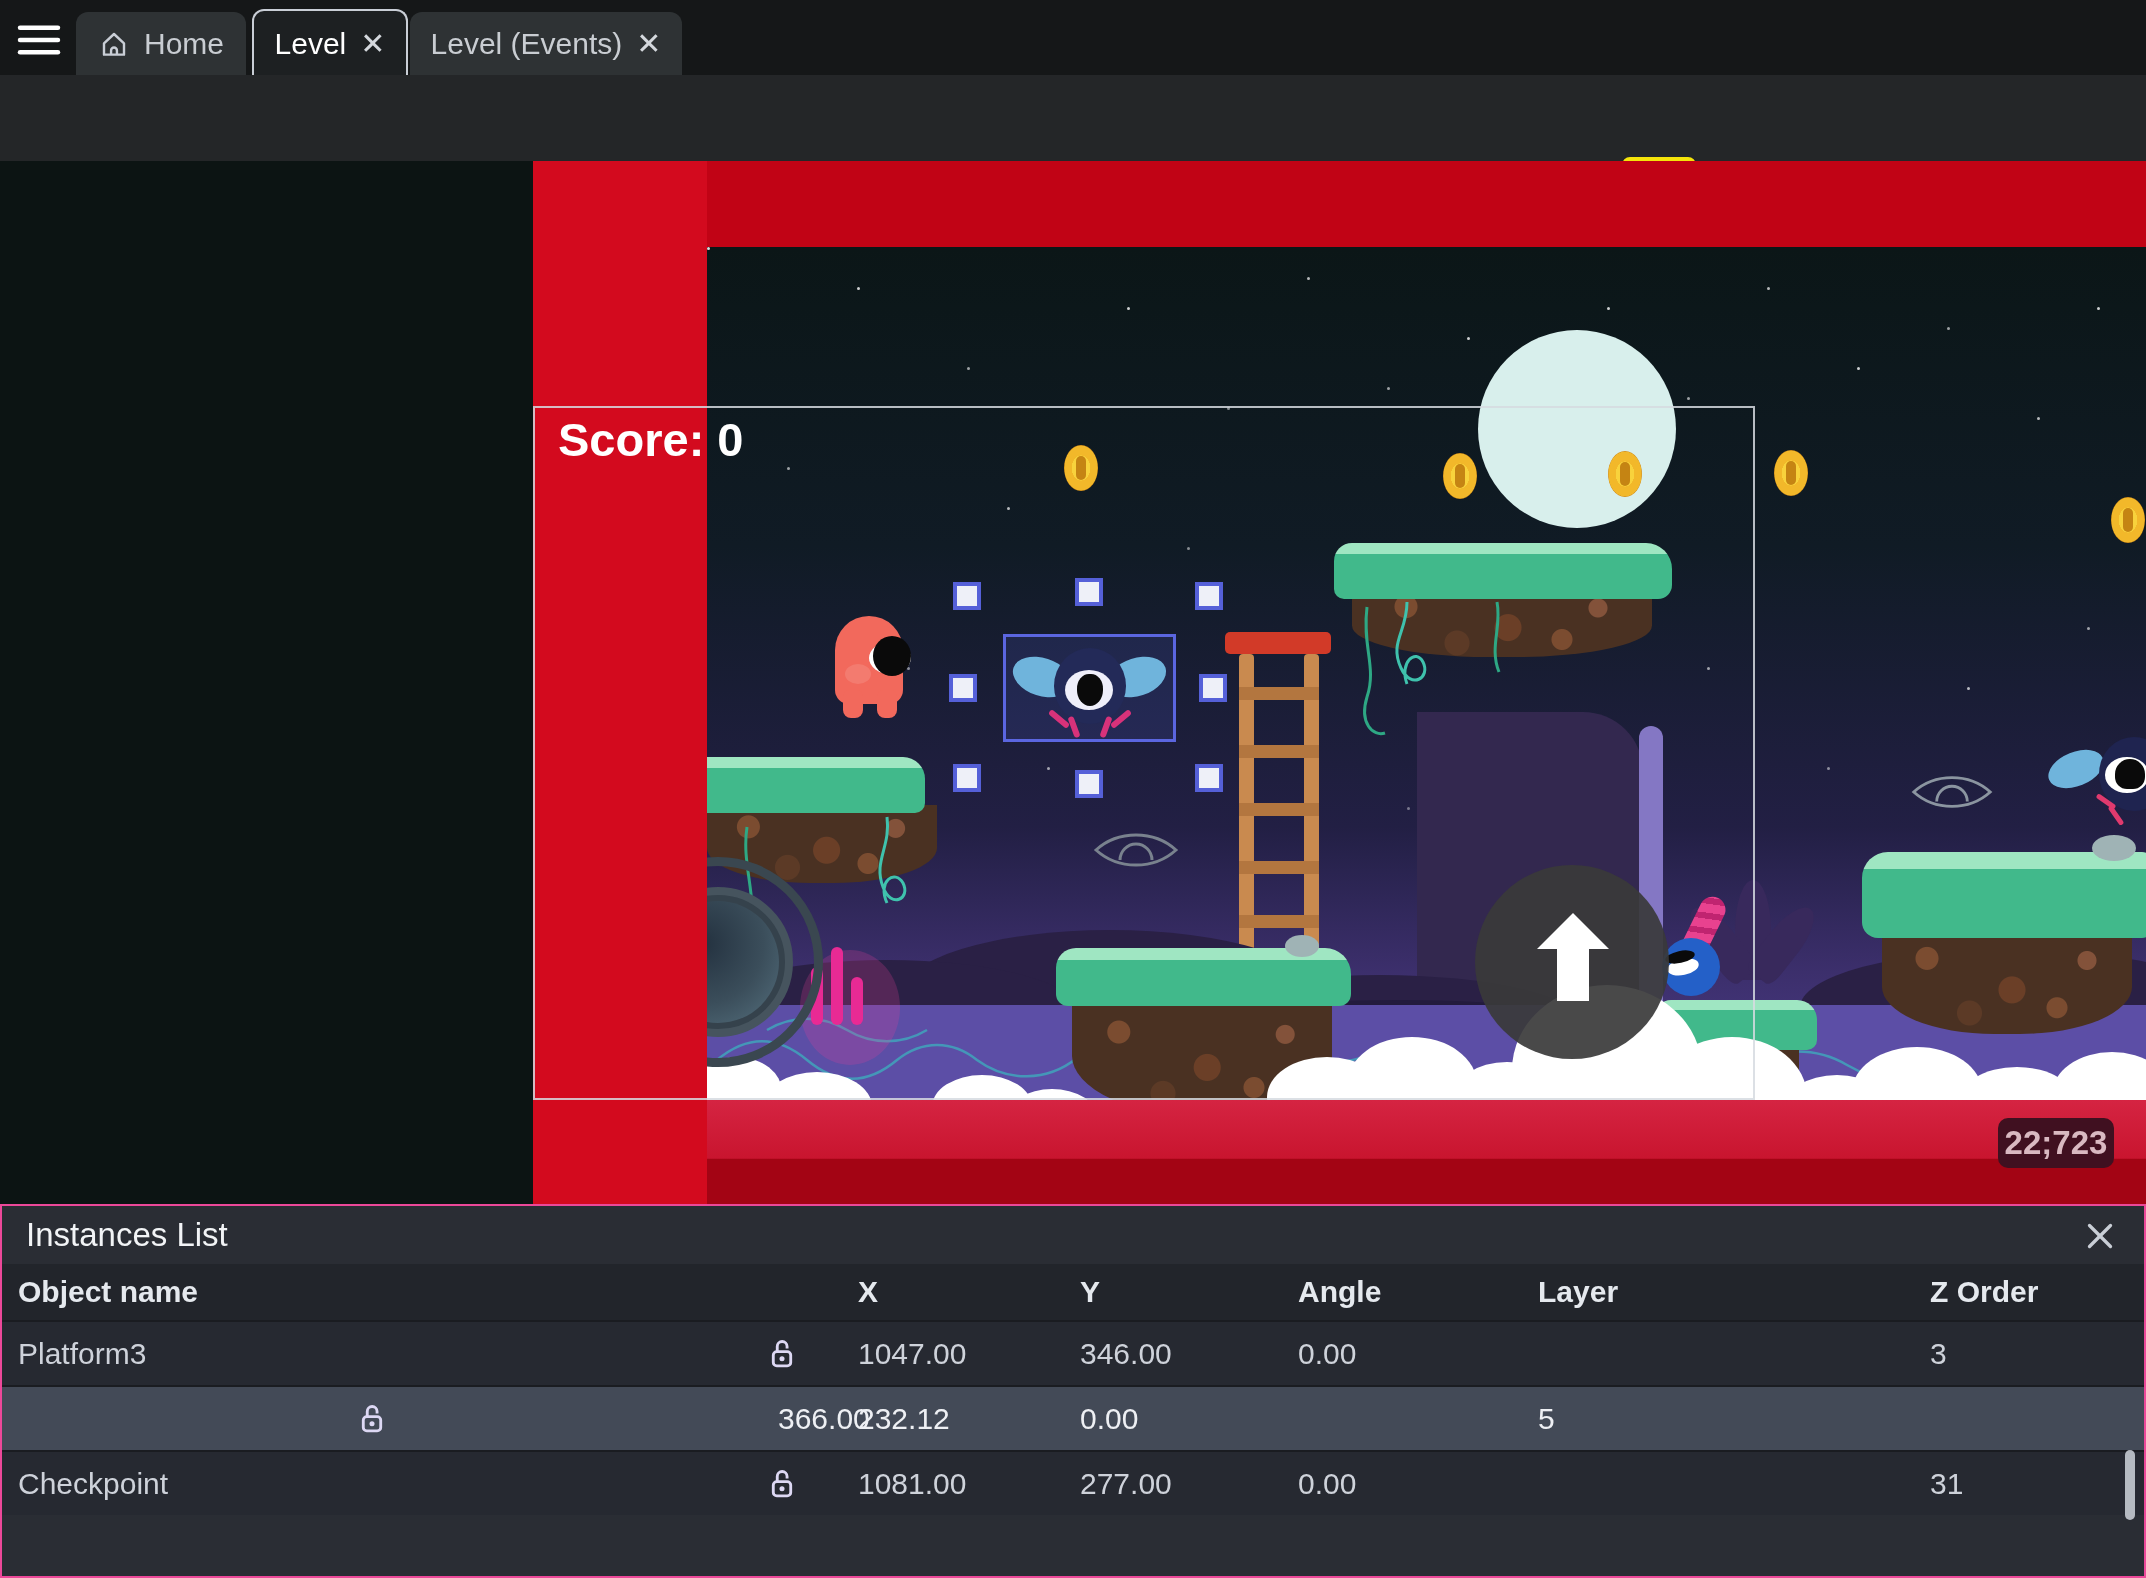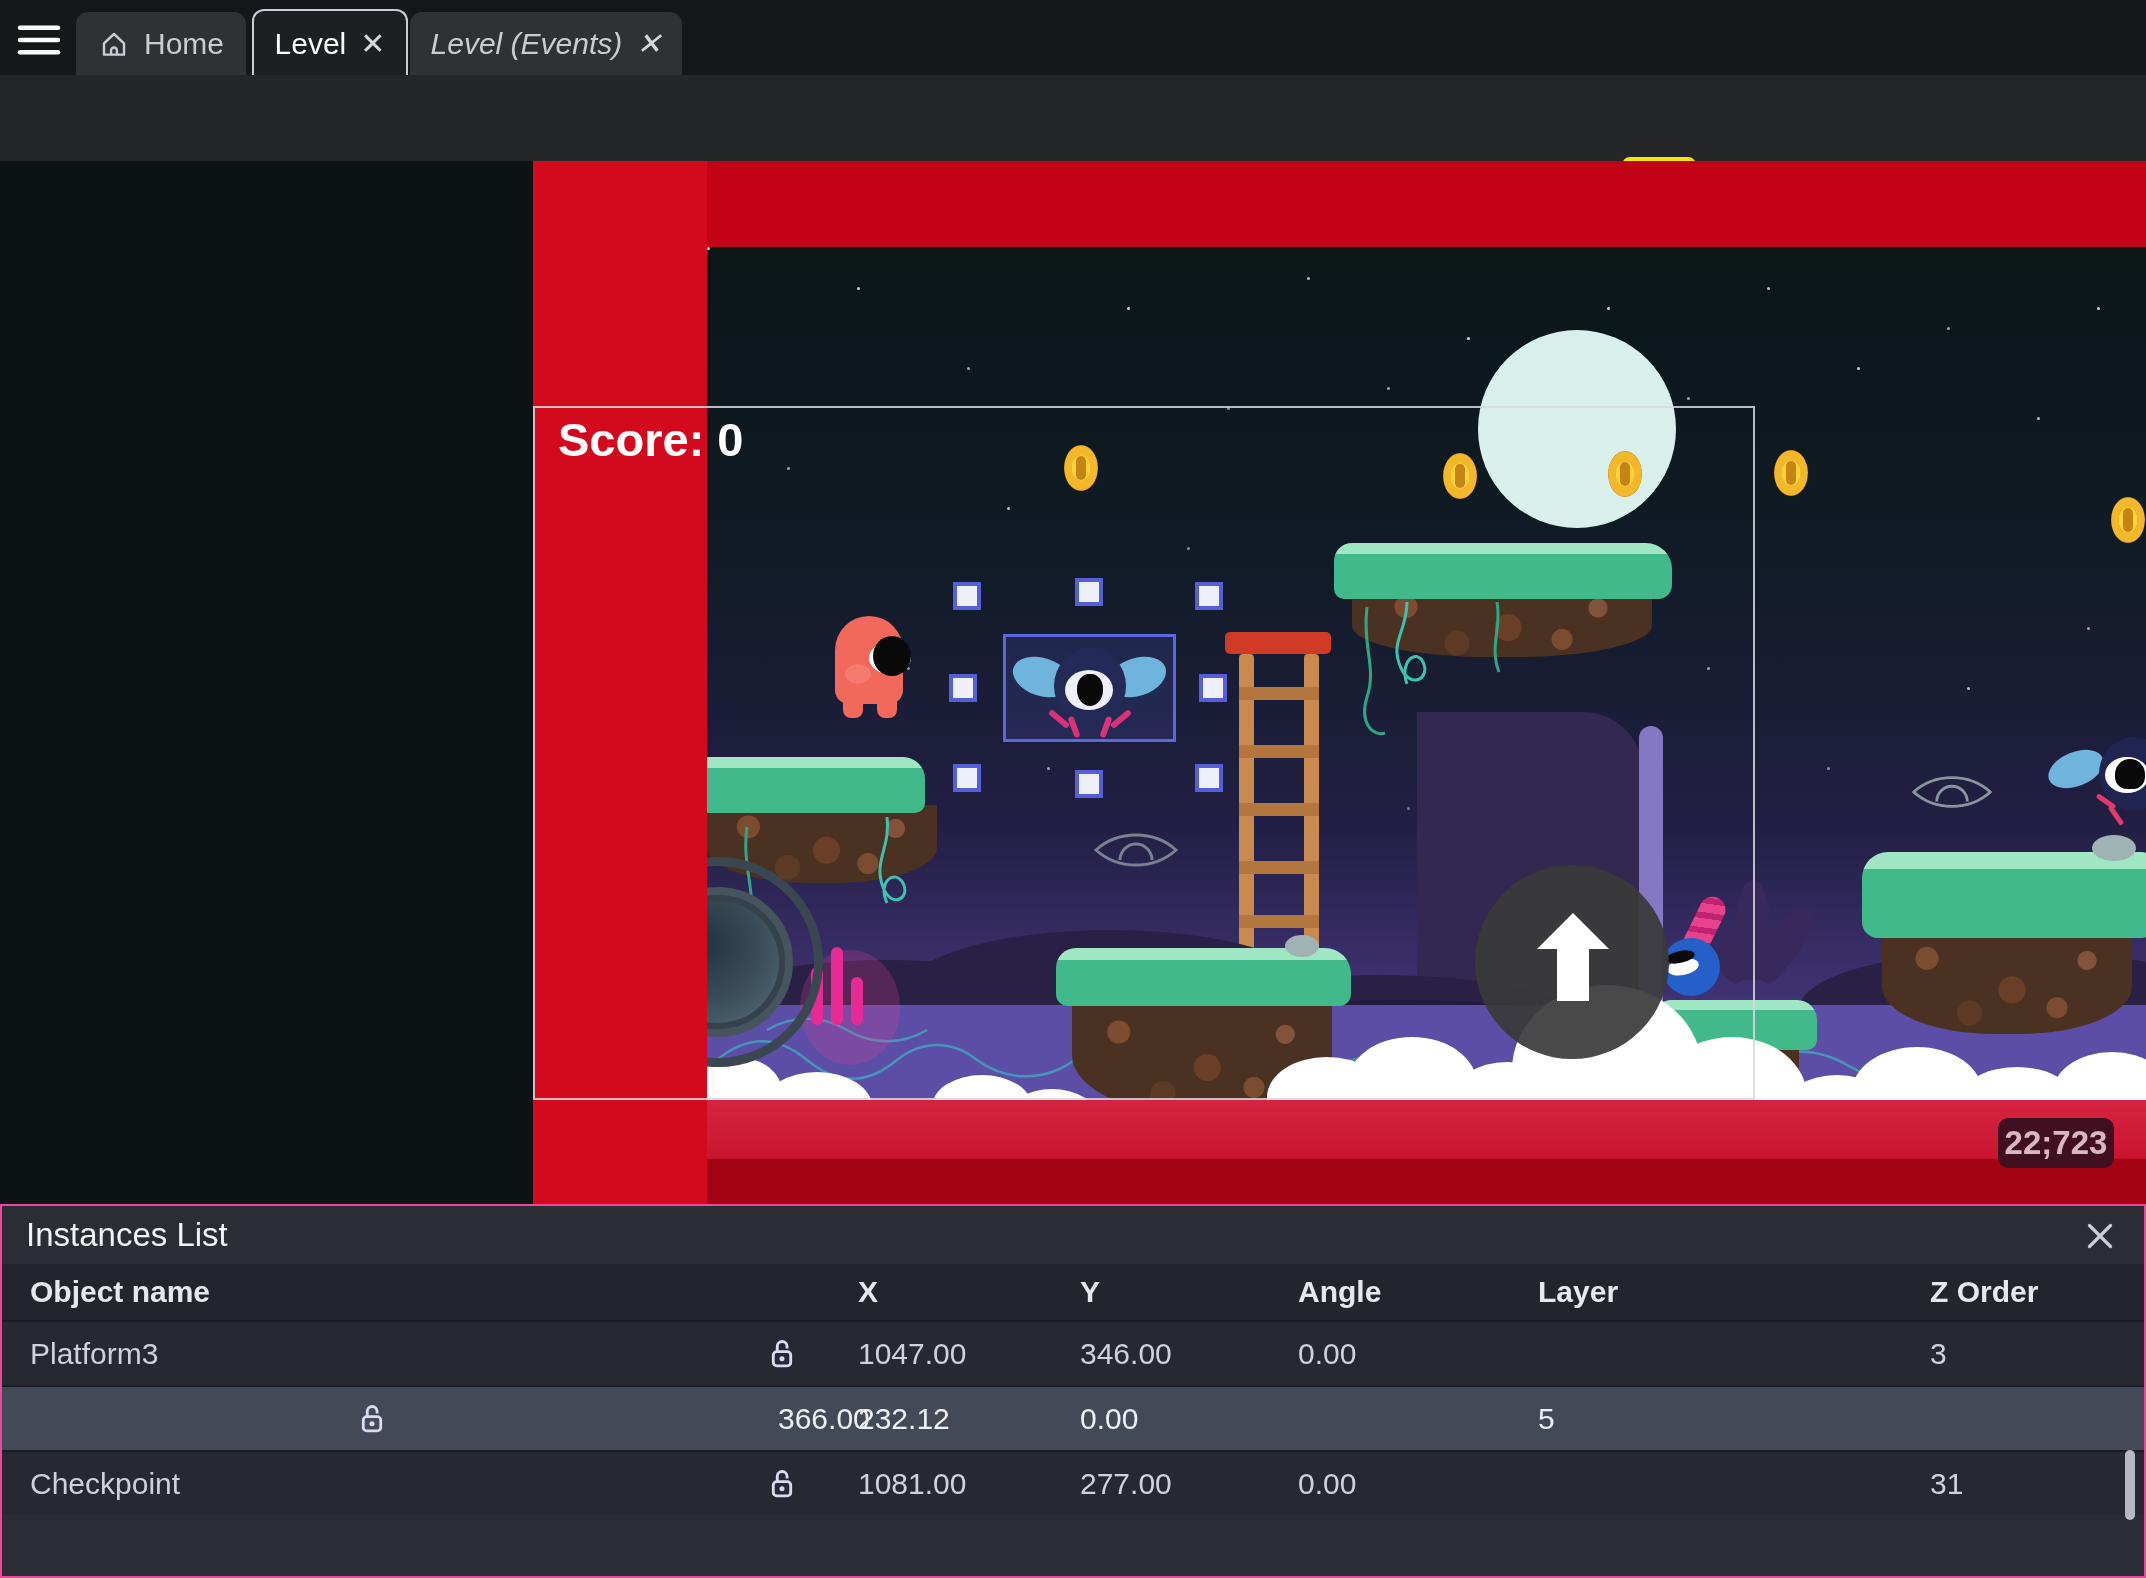--- a/index.html
+++ b/index.html
@@ -82,21 +82,21 @@
   
   .panel{position:absolute;left:0;top:1204px;width:2146px;height:374px;border:2px solid #ec4899;
        box-sizing:border-box;background:#2a2d34;display:flex;flex-direction:column;}
   .panel-title-row{height:58px;display:flex;align-items:center;background:#2a2d34;position:relative;}
   .panel-title{color:#f2f4f6;font-size:33px;margin-left:24px;}
   .panel-close{position:absolute;right:26px;top:12px;width:36px;height:36px;}
   .grid-row{display:grid;grid-template-columns:740px 80px 222px 218px 240px 392px 1fr;align-items:center;}
   .colheader{height:56px;background:#22252b;color:#e5e9ee;font-weight:bold;font-size:30px;}
   .irow{height:63px;background:#262931;color:#ced2da;font-size:30px;border-top:2px solid #1a1c21;}
   .irow.selected{background:#434a57;color:#eef0f4;}
-  .cell-name{padding-left:28px;}
+  .cell-name{padding-left:16px;}
   .cell{padding-left:36px;}
   .lockcell{display:flex;justify-content:center;}
   .searchbar{flex:1;background:#54575e;display:flex;align-items:center;border-top:2px solid #1a1c21;}
   .searchbar input{background:transparent;border:none;outline:none;font-size:34px;color:#dfe2e8;
        font-family:"Liberation Sans",sans-serif;width:1200px;}
   .searchbar input::placeholder{color:#a2a6ad;}
   .scroll-thumb{position:absolute;right:9px;top:244px;width:10px;height:70px;background:#cfd3da;border-radius:5px;opacity:.85;}
 </style>
 </head>
 <body>
@@ -119,21 +119,21 @@
           <path d="M4.5 11.5 12 4.5l7.5 7V20h-15z"></path>
             <path d="M9.8 20v-3.2a2.2 2.2 0 0 1 4.4 0V20"></path>
           </svg>
       </span>
       <span>Home</span>
     </div>
     <div class="tab active" style="left:252px;top:9px;width:152px;height:66px;">
       <span>Level</span>
       <span class="close">✕</span>
     </div>
-    <div class="tab inactive" style="left:410px;top:12px;width:272px;height:63px;font-style:italic;">
+    <div class="tab inactive" style="left:410px;top:12px;width:272px;height:63px;">
       <span>Level (Events)</span>
       <span class="close">✕</span>
     </div>
   </div>
 
   <div class="toolbar">
     <div class="ticon" style="left:20px;">
       <svg width="46" height="46" viewBox="0 0 24 24" fill="none" stroke="#eceff1" stroke-width="1.9">
         <rect x="3.5" y="4.5" width="7.5" height="15" rx="1.5"></rect>
           <rect x="14" y="4.5" width="6.5" height="6.5" rx="1.5"></rect>

